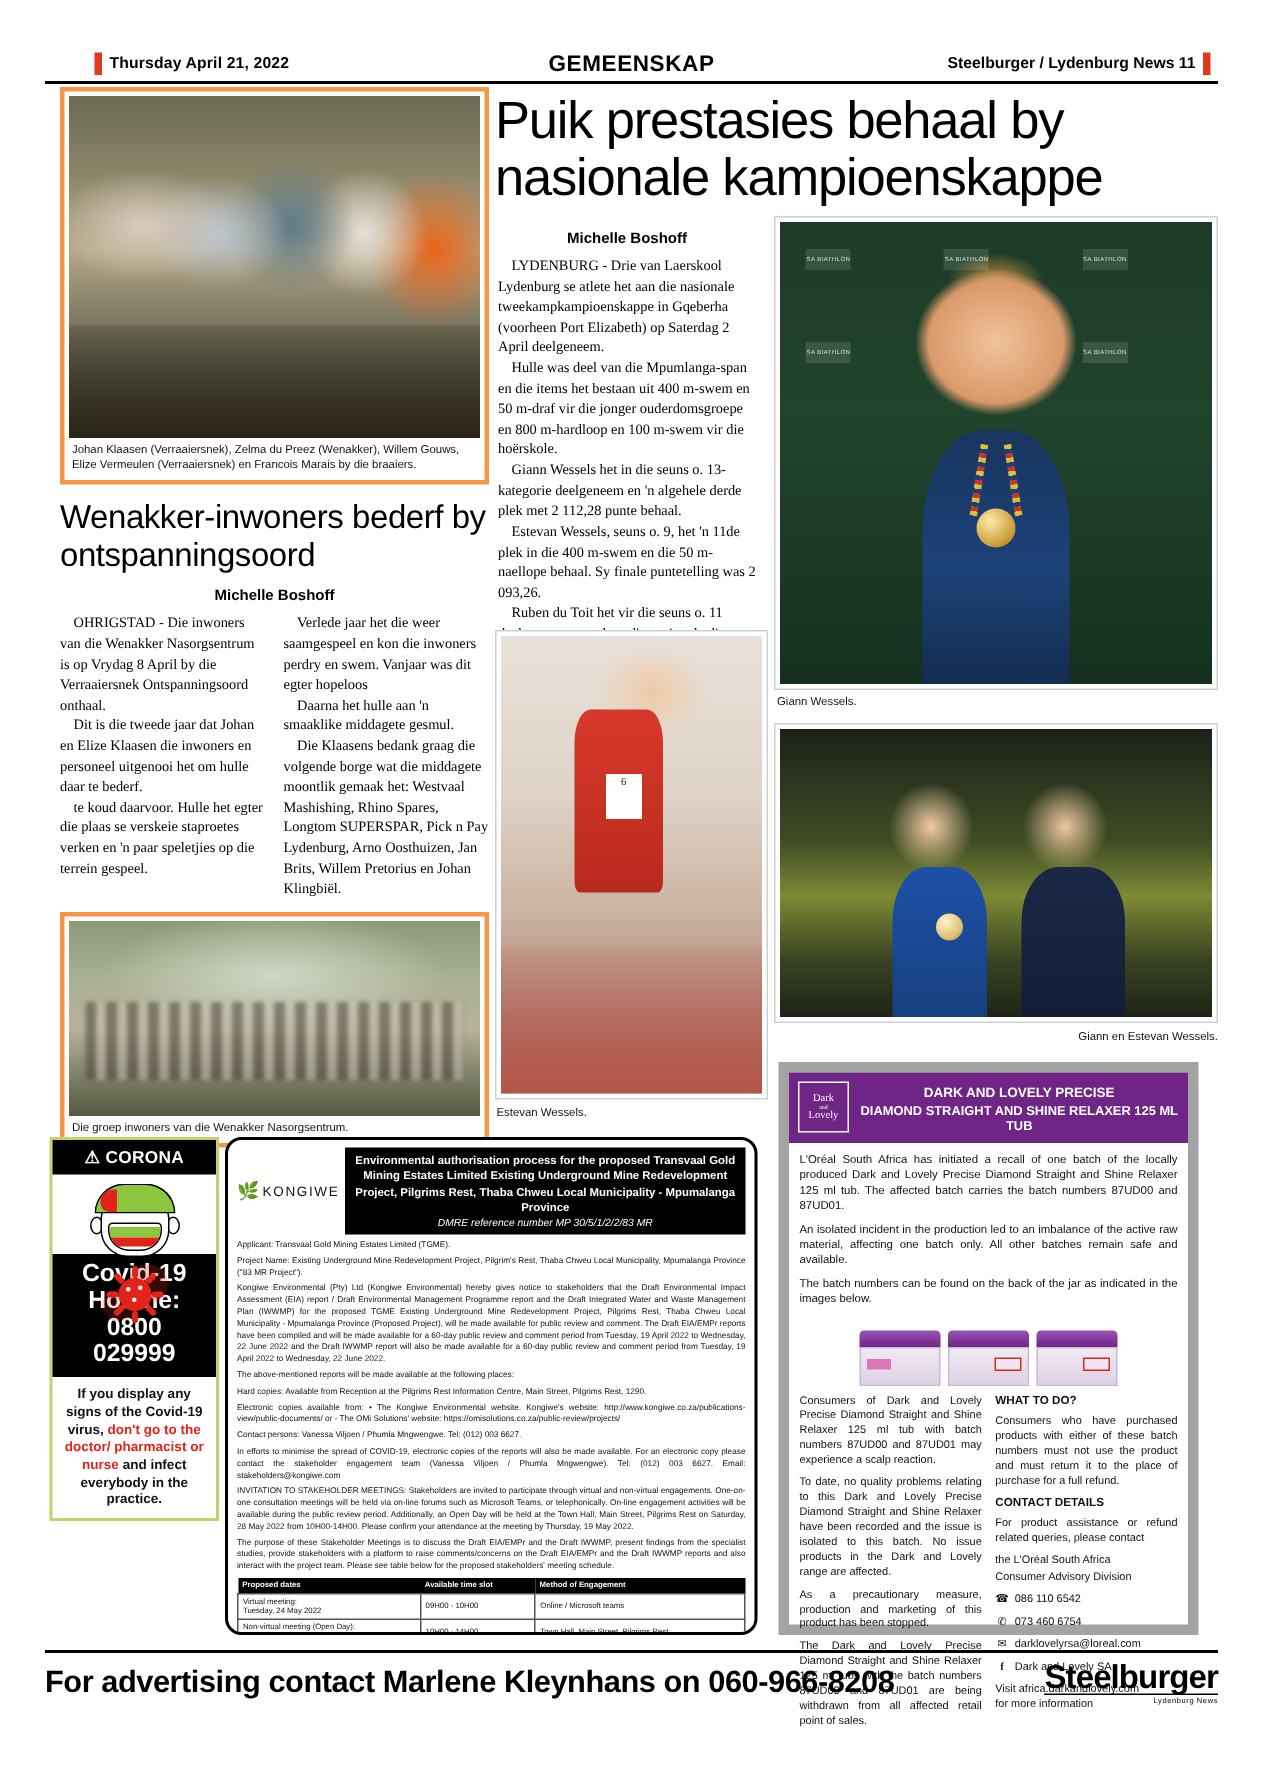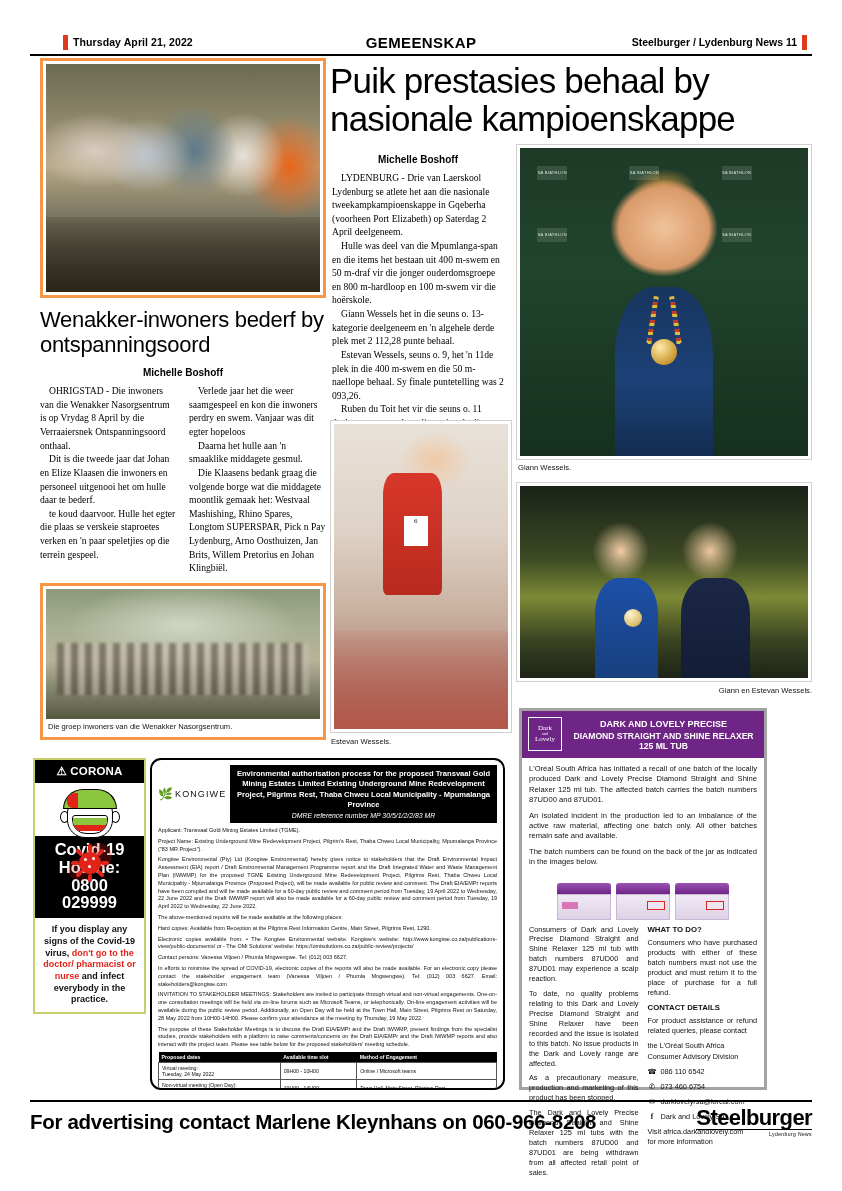--- a/index.html
+++ b/index.html
@@ -169,22 +169,22 @@
     z-index:1;
   }
   .medal2{
     position:absolute; left:36%; top:64%; width:18px; height:18px; border-radius:50%;
     background: radial-gradient(circle at 35% 30%, #fff4cf, #ddc070 65%, #9b8238);
     z-index:4;
   }
 
   
   .recall {
-    position:absolute; left:519px; top:708px; width:248px; height:382px;
-    background:#fff; border:3px solid #a3a3a3;
+    position:absolute; left:519px; top:708px; width:280px; height:382px;
+    background:#fff; border:7px solid #a3a3a3;
   }
   .recall-hdr {
     background:#6e2585; color:#fff; padding:6px 6px 7px 6px; display:flex; align-items:center;
   }
   .dl-logo {
     width:34px; height:34px; background:#6e2585; border:1.5px solid #fff;
     display:flex; flex-direction:column; align-items:center; justify-content:center;
     margin-right:7px; flex:0 0 auto;
   }
   .dl-logo span { font-family:"Liberation Serif", serif; font-size:7px; line-height:1; }
@@ -284,20 +284,21 @@
     <div class="mast-right">
       <div class="mast-page">Steelburger / Lydenburg News 11</div>
       <div class="mast-bar"></div>
     </div>
   </div>
 
   <div class="leftcol">
 
     <div class="photo-frame">
       <div class="photo ph-braai"></div>
+      <div class="cap">Johan Klaasen (Verraaiersnek), Zelma du Preez (Wenakker), Willem Gouws, Elize Vermeulen (Verraaiersnek) en Francois Marais by die braaiers.</div>
     </div>
 
     <div class="head-wen">Wenakker-inwoners bederf by ontspanningsoord</div>
 
     <div class="byline">Michelle Boshoff</div>
 
     <div class="two-col bodytext">
       <p class="first">OHRIGSTAD - Die inwoners van die Wenakker Nasorgsentrum is op Vrydag 8 April by die Verraaiersnek Ontspanningsoord onthaal.</p>
       <p>Dit is die tweede jaar dat Johan en Elize Klaasen die inwoners en personeel uitgenooi het om hulle daar te bederf.</p>
       <p>te koud daarvoor. Hulle het egter die plaas se verskeie staproetes verken en 'n paar speletjies op die terrein gespeel.</p>

